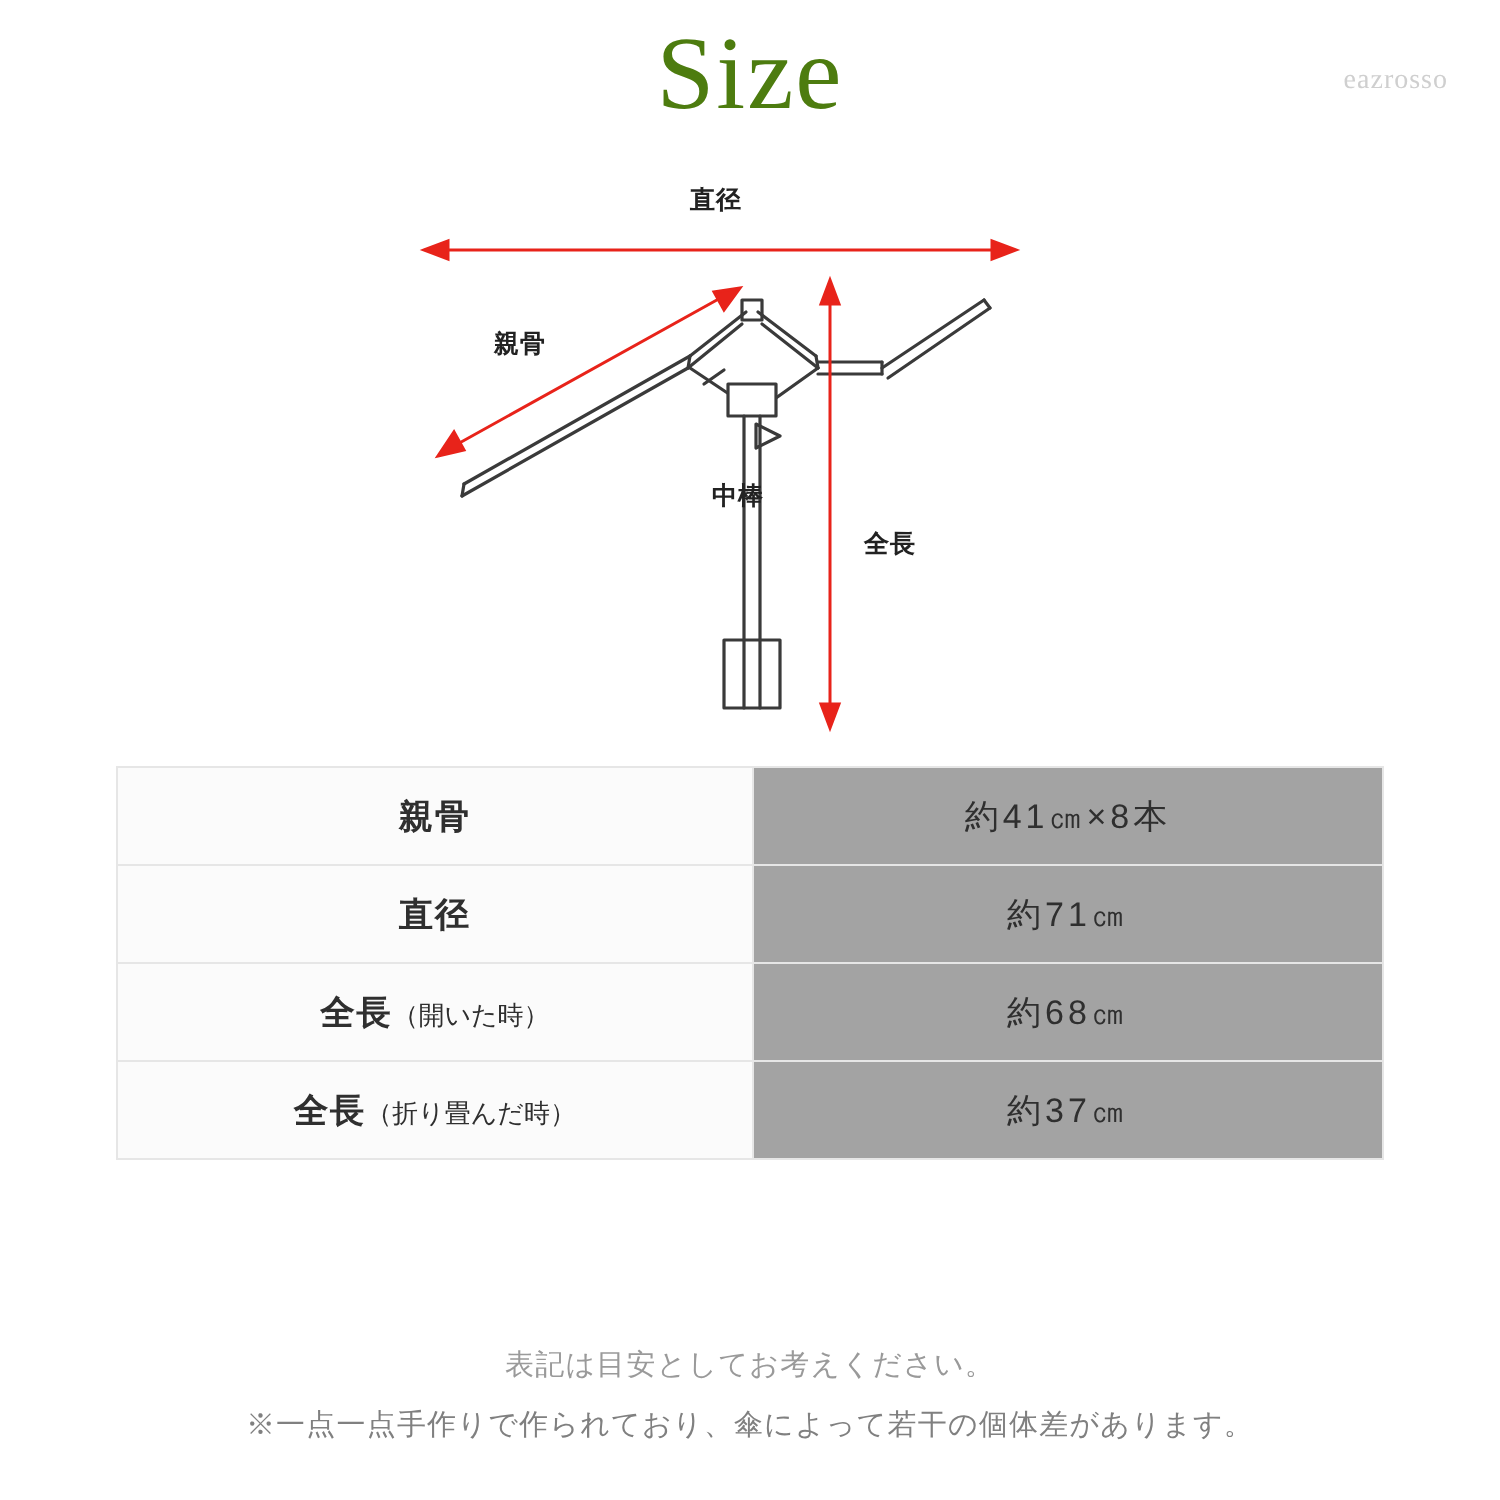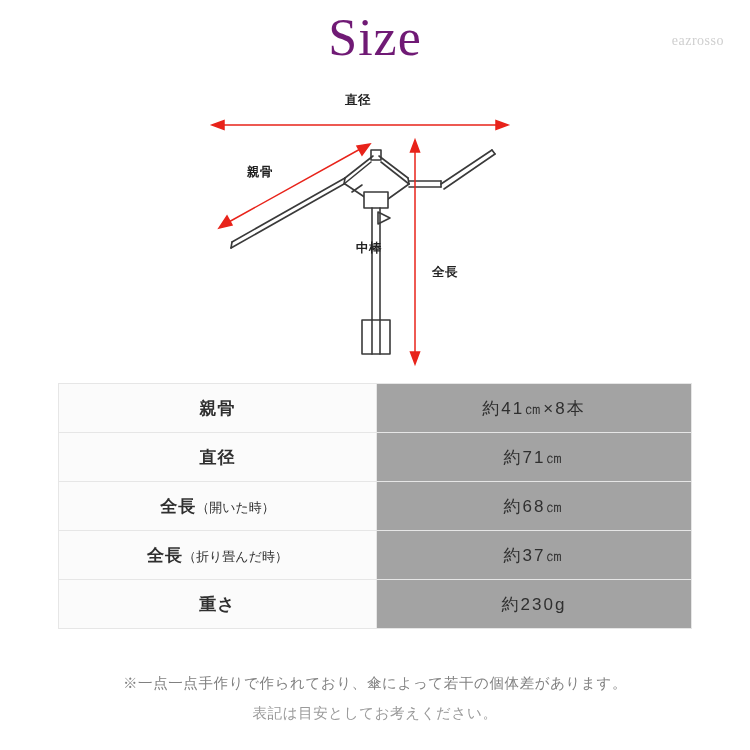--- a/index.html
+++ b/index.html
@@ -27,21 +27,21 @@
   
   .title {
     position: absolute;
     top: 8px;
     left: 0;
     width: 750px;
     text-align: center;
     font-family: "Liberation Serif", serif;
     font-size: 52px;
     letter-spacing: 1px;
-    color: #701a75;
+    color: #4d7c0f;
     font-weight: 400;
   }
   .brand {
     position: absolute;
     top: 33px;
     right: 26px;
     font-family: "Liberation Serif", serif;
     font-size: 14px;
     color: #cfcfcf;
     letter-spacing: 0.5px;
@@ -203,25 +203,21 @@
         <td class="value-cell">約71㎝</td>
       </tr>
       <tr>
         <td class="label-cell"><span>全長</span><span class="sub">（開いた時）</span></td>
         <td class="value-cell">約68㎝</td>
       </tr>
       <tr>
         <td class="label-cell"><span>全長</span><span class="sub">（折り畳んだ時）</span></td>
         <td class="value-cell">約37㎝</td>
       </tr>
-      <tr>
-        <td class="label-cell"><span>重さ</span><span class="sub"></span></td>
-        <td class="value-cell">約230g</td>
-      </tr>
     </tbody>
   </table>
 
   <div class="notes">
+    <div class="note-line second">表記は目安としてお考えください。</div>
     <div class="note-line">※一点一点手作りで作られており、傘によって若干の個体差があります。</div>
-    <div class="note-line second">表記は目安としてお考えください。</div>
   </div>
 
 </div>
 
 </body></html>

